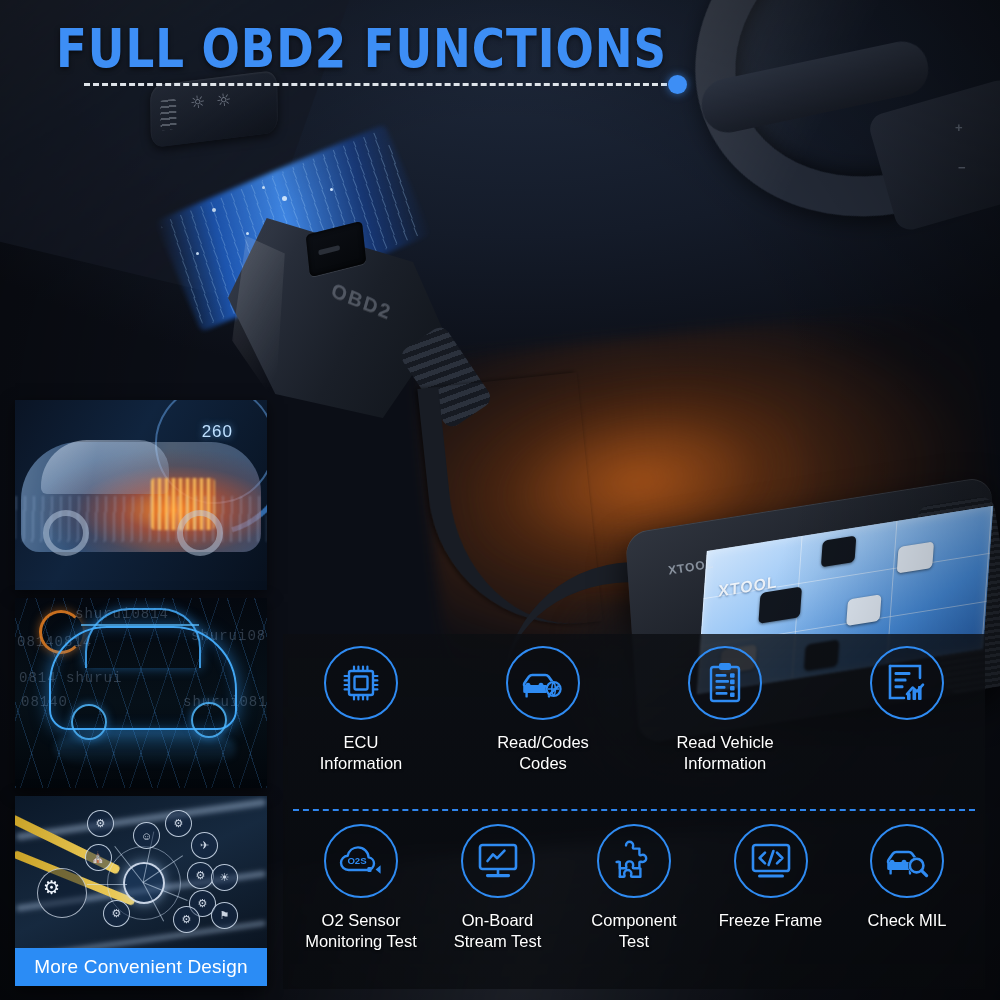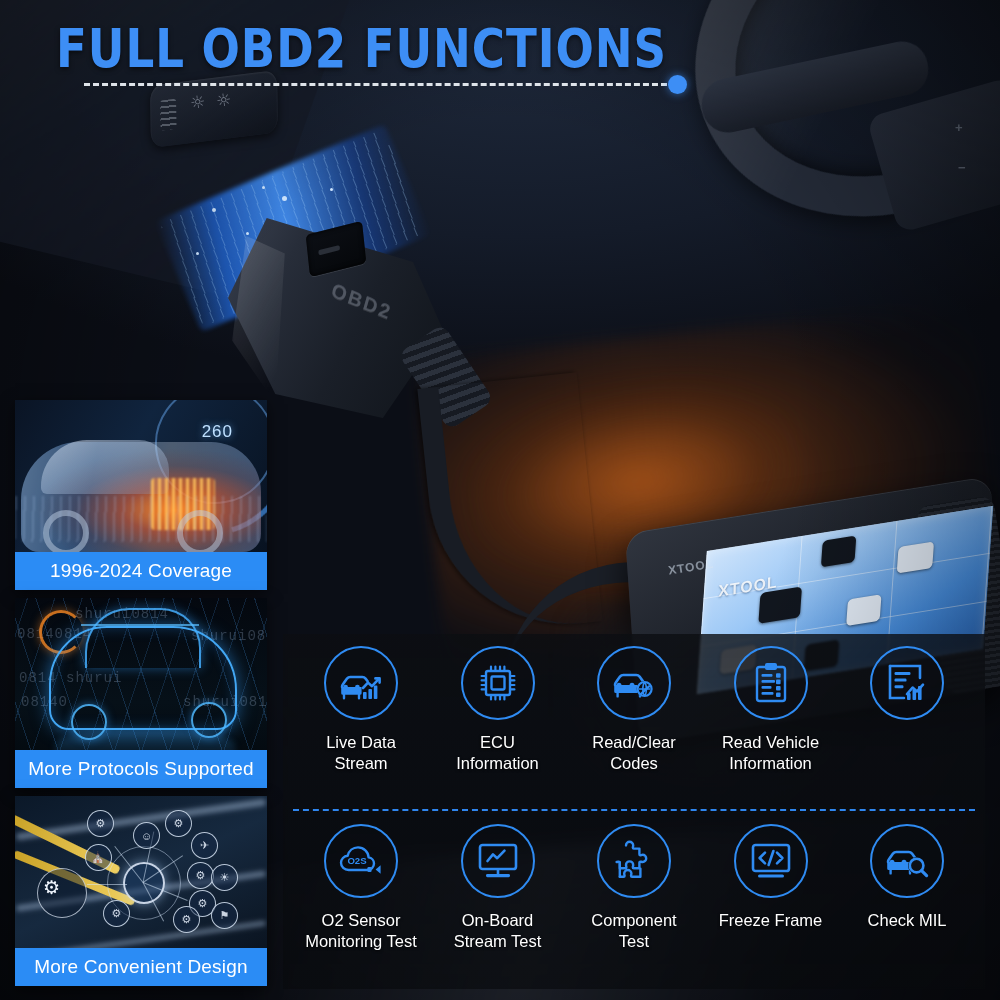--- a/index.html
+++ b/index.html
@@ -518,39 +518,37 @@
       <div class="speedo"></div>
       <div class="speedo2"></div>
       <div class="num">260</div>
       <div class="body"></div>
       <div class="glass"></div>
       <div class="engine"></div>
       <div class="wheel1"></div>
       <div class="wheel2"></div>
       <div class="streak"></div>
     </div>
-    <div class="card-label">1996-2024 Coverage</div>
   </div>
 
   <div class="card">
     <div class="card-art c2">
       <div class="grid"></div>
       <span class="code" style="left:60px;top:8px">shurui0814</span>
-      <span class="code" style="left:2px;top:28px">08140814</span>
+      <span class="code" style="left:2px;top:36px">08140814</span>
       <span class="code" style="left:176px;top:30px">shurui08</span>
       <span class="code" style="left:4px;top:72px">0814 shurui</span>
       <span class="code" style="left:6px;top:96px">08140</span>
       <span class="code" style="left:168px;top:96px">shurui0814</span>
       <div class="gauge"></div>
       <div class="carw"></div>
       <div class="ww a"></div>
       <div class="ww b"></div>
       <div class="refl"></div>
     </div>
-    <div class="card-label">More Protocols Supported</div>
   </div>
 
   <div class="card">
     <div class="card-art c3">
       <div class="tube" style="left:0;top:20px;width:252px;height:7px;transform:rotate(-8deg)"></div>
       <div class="tube" style="left:0;top:92px;width:252px;height:6px;transform:rotate(-8deg)"></div>
       <div class="tube" style="left:0;top:142px;width:252px;height:5px;transform:rotate(-8deg)"></div>
       <div class="wire" style="left:-10px;top:44px;width:120px;height:9px;transform:rotate(26deg)"></div>
       <div class="wire" style="left:-6px;top:78px;width:130px;height:8px;transform:rotate(22deg)"></div>
       <div class="gears"></div>
@@ -579,38 +577,20 @@
   </div>
 
 </div>
 
 <div class="panel">
   <div class="row-divider"></div>
   <div class="grid-rows">
 
     <div class="row r1">
 
-      <div class="feature">
-        <div class="circle">
-          <svg width="46" height="40" viewBox="0 0 46 40" fill="none">
-            <path d="M4 24c0-1.2.6-2.4 1.4-3.4L9 15.6C9.8 14.6 11 14 12.3 14h12c1.3 0 2.5.6 3.3 1.6l2 2.6" stroke="#2f8bf2" stroke-width="2.6" stroke-linecap="round" fill="none"></path>
-            <path d="M3.2 24h20.4v6.2a1.6 1.6 0 0 1-1.6 1.6H4.8a1.6 1.6 0 0 1-1.6-1.6V24z" fill="#2f8bf2"></path>
-            <circle cx="7.6" cy="24.2" r="2.4" fill="#2f8bf2"></circle>
-            <circle cx="19.4" cy="24.2" r="2.4" fill="#2f8bf2"></circle>
-            <path d="M6 31.8v3.4M21 31.8v3.4" stroke="#2f8bf2" stroke-width="2.4" stroke-linecap="round"></path>
-            <path d="M25 25l5-5.4 4 3.6 6.6-7" stroke="#2f8bf2" stroke-width="2.6" stroke-linecap="round" stroke-linejoin="round" fill="none"></path>
-            <path d="M37.4 15.4h4.2v4.2" stroke="#2f8bf2" stroke-width="2.6" stroke-linecap="round" stroke-linejoin="round" fill="none"></path>
-            <rect x="25" y="29" width="3.6" height="7" rx=".8" fill="#2f8bf2"></rect>
-            <rect x="30.4" y="26" width="3.6" height="10" rx=".8" fill="#2f8bf2"></rect>
-            <rect x="35.8" y="22.6" width="3.6" height="13.4" rx=".8" fill="#2f8bf2"></rect>
-          </svg>
-        </div>
-        <div class="flabel">Live Data
-Stream</div>
-      </div>
 
       <div class="feature">
         <div class="circle">
           <svg width="42" height="42" viewBox="0 0 42 42" fill="none">
             <rect x="9" y="9" width="24" height="24" rx="2" stroke="#2f8bf2" stroke-width="2.4" fill="none"></rect>
             <rect x="14.5" y="14.5" width="13" height="13" rx="1.2" stroke="#2f8bf2" stroke-width="2.4" fill="none"></rect>
             <g stroke="#2f8bf2" stroke-width="2.2" stroke-linecap="round">
               <path d="M14 9V4.6M18.4 9V4.6M23 9V4.6M27.4 9V4.6"></path>
               <path d="M14 33v4.4M18.4 33v4.4M23 33v4.4M27.4 33v4.4"></path>
               <path d="M9 14H4.6M9 18.4H4.6M9 23H4.6M9 27.4H4.6"></path>
@@ -629,21 +609,21 @@
             <path d="M3.2 21h29.4v6.4a1.6 1.6 0 0 1-1.6 1.6H4.8a1.6 1.6 0 0 1-1.6-1.6V21z" fill="#2f8bf2"></path>
             <circle cx="8" cy="21.2" r="2.5" fill="#2f8bf2"></circle>
             <circle cx="21" cy="21.2" r="2.5" fill="#2f8bf2"></circle>
             <path d="M6.6 29v3.4M29 29v3.4" stroke="#2f8bf2" stroke-width="2.4" stroke-linecap="round"></path>
             <circle cx="33.6" cy="25" r="8" fill="#0d1016"></circle>
             <circle cx="33.6" cy="25" r="7" stroke="#2f8bf2" stroke-width="2.2" fill="none"></circle>
             <path d="M28 25h11.2M33.6 18.2c2.4 2.6 2.4 11 0 13.6M33.6 18.2c-2.4 2.6-2.4 11 0 13.6" stroke="#2f8bf2" stroke-width="1.5" fill="none"></path>
             <path d="M29.6 30.4l8.4-8" stroke="#2f8bf2" stroke-width="2.2" stroke-linecap="round"></path>
           </svg>
         </div>
-        <div class="flabel">Read/Clear
+        <div class="flabel">Read/Codes
 Codes</div>
       </div>
 
       <div class="feature">
         <div class="circle">
           <svg width="36" height="44" viewBox="0 0 36 44" fill="none">
             <rect x="4" y="6" width="28" height="34" rx="2.6" stroke="#2f8bf2" stroke-width="2.4" fill="none"></rect>
             <rect x="12" y="2" width="12" height="7" rx="2" fill="#2f8bf2"></rect>
             <g fill="#2f8bf2">
               <rect x="8.5" y="13" width="11" height="2.8" rx="1"></rect>

